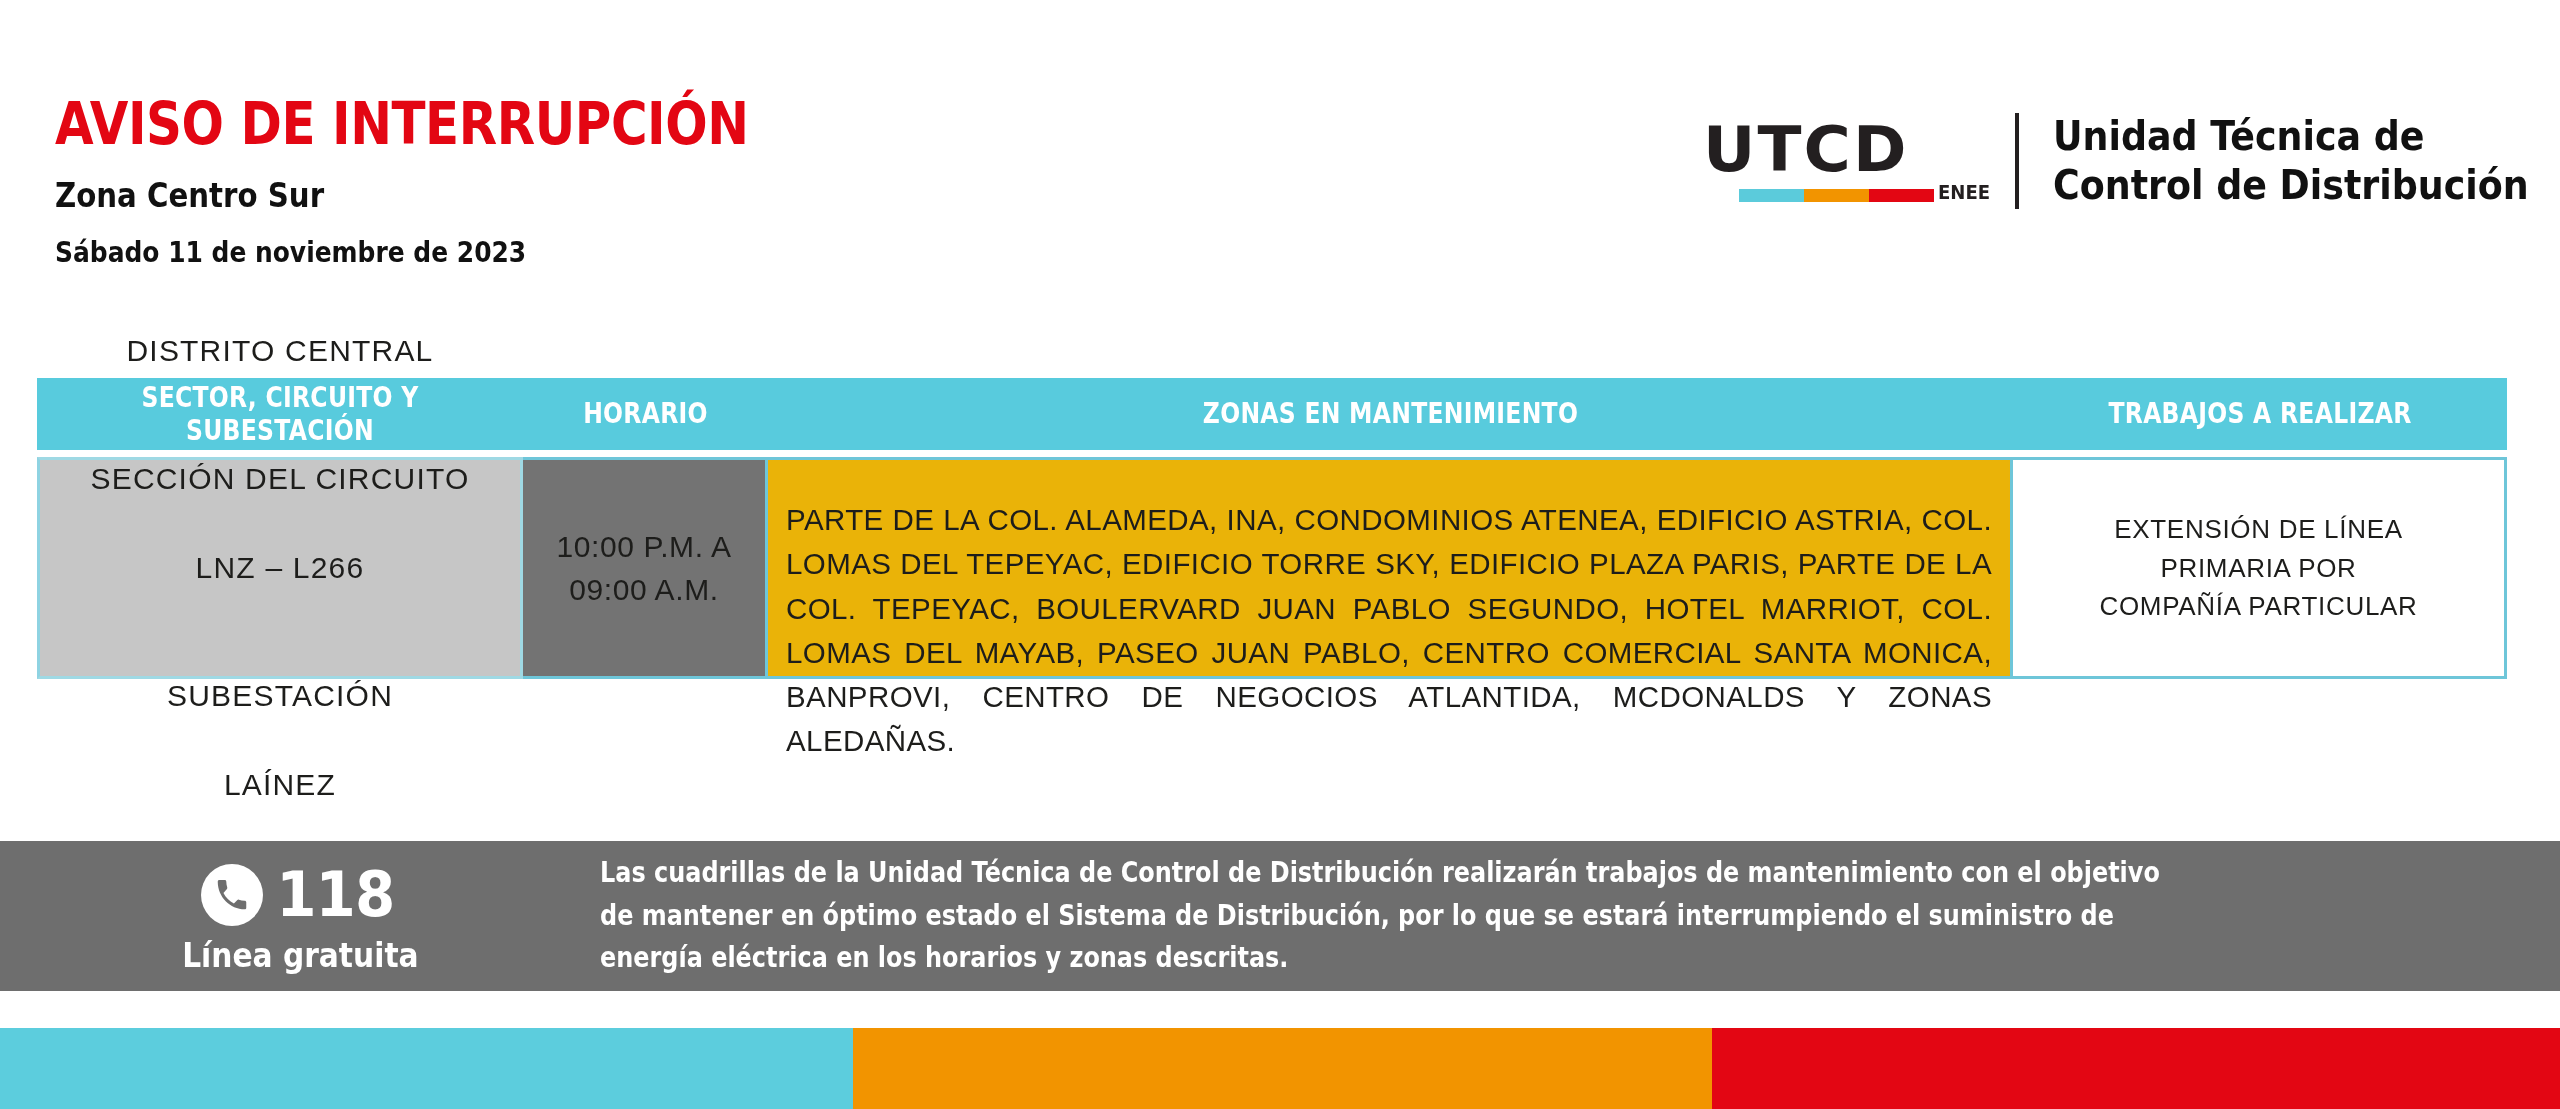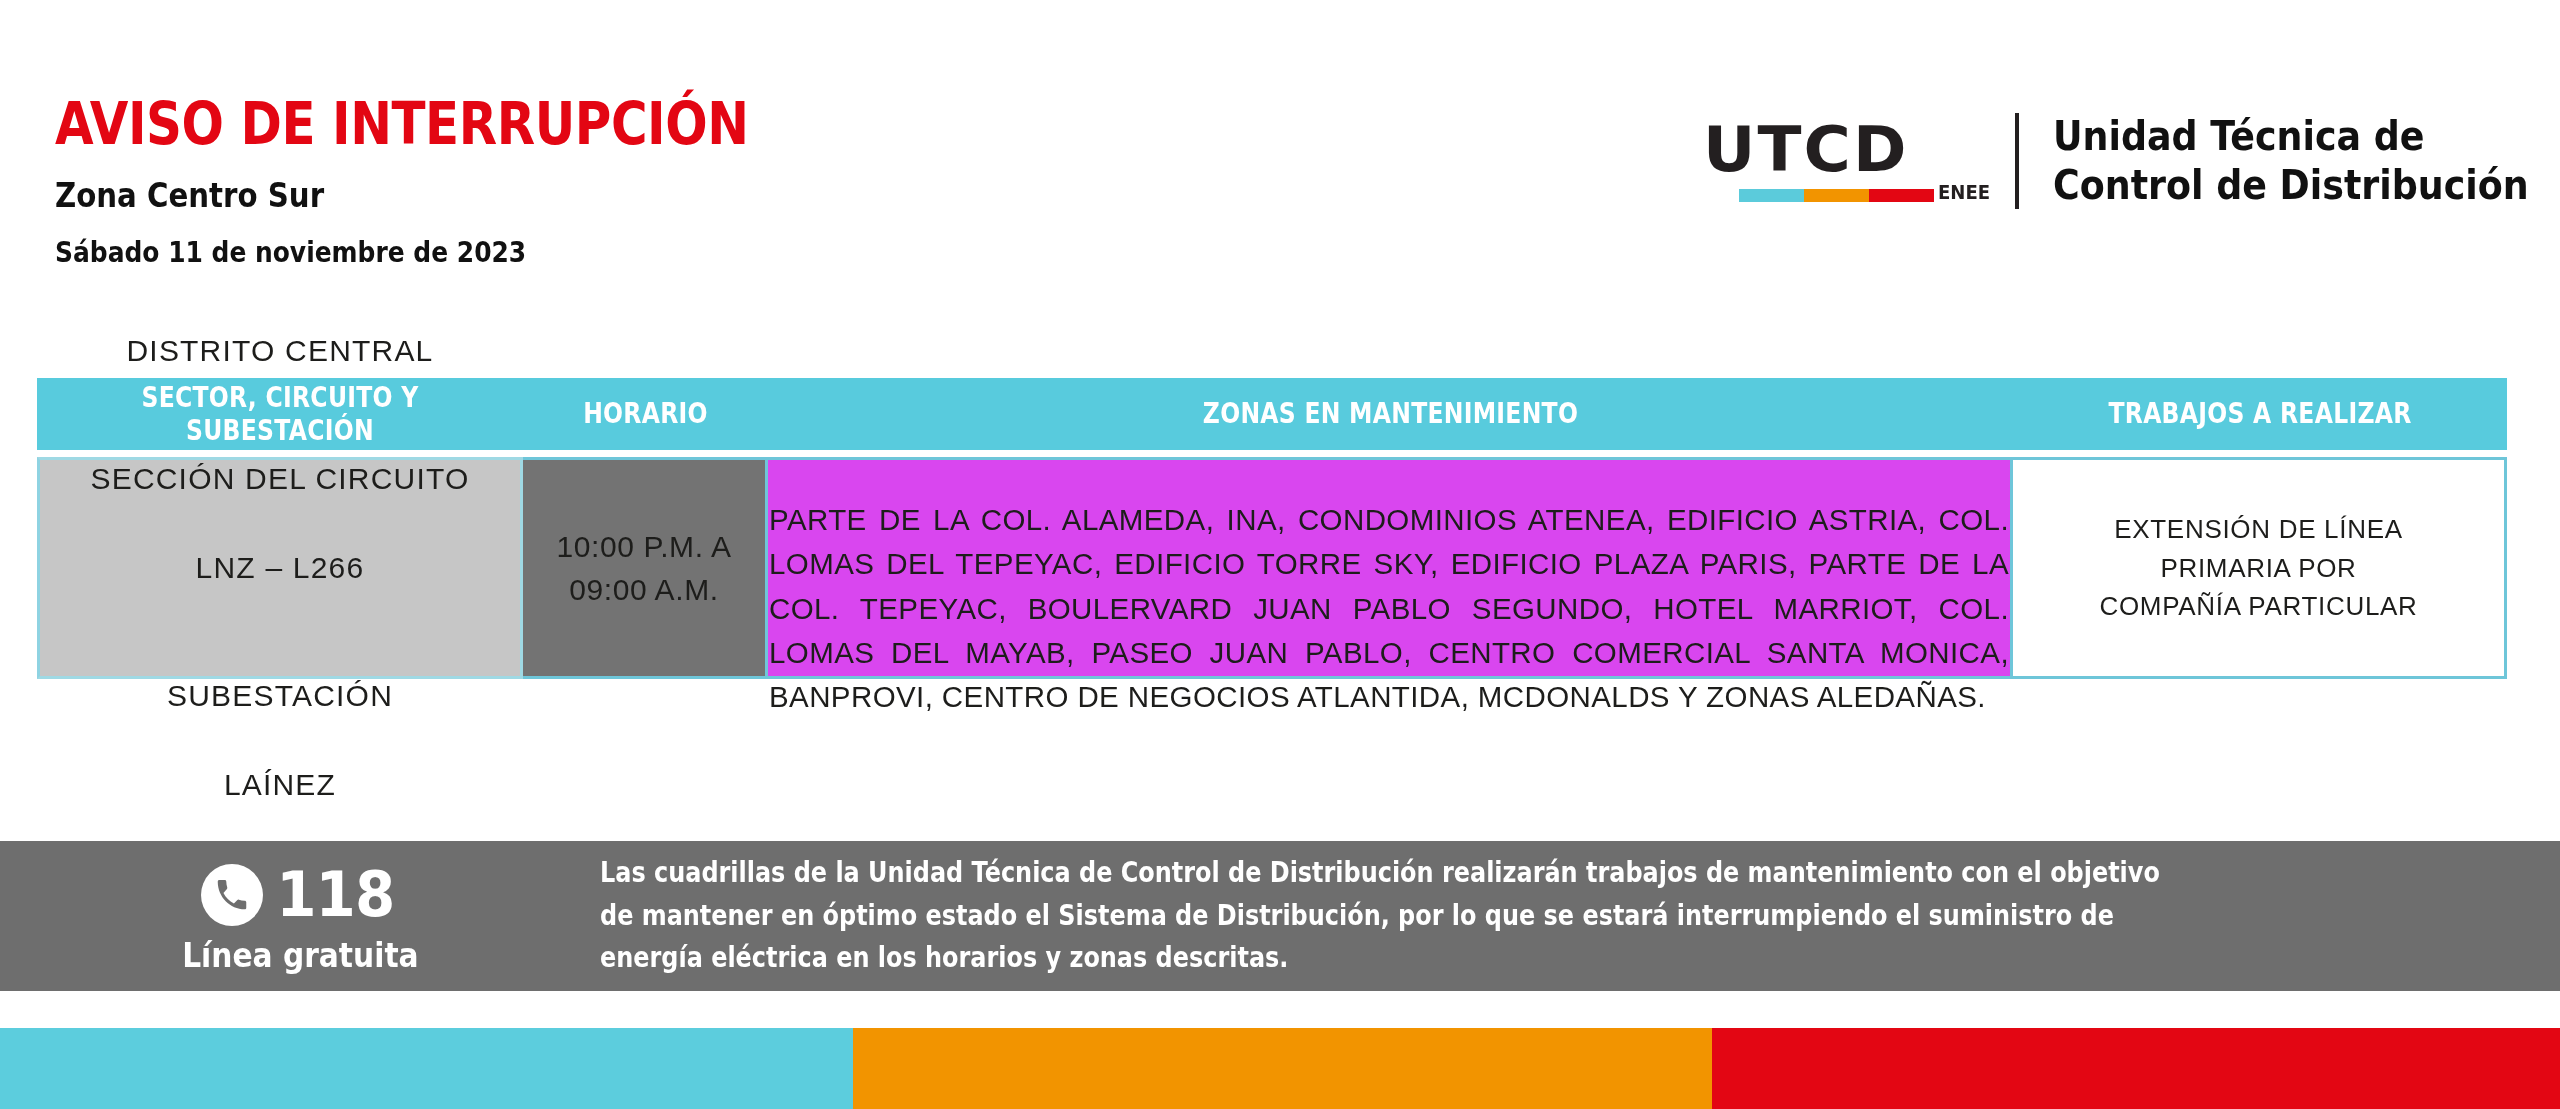--- a/index.html
+++ b/index.html
@@ -177,29 +177,29 @@
   #cell-horario {
     background: #737373;
     border: 3px solid #6ec6d9;
     border-left: none;
     font-size: 30px;
     line-height: 1.45;
     text-align: center;
     letter-spacing: 0.6px;
   }
   #cell-zonas {
-    background: #d946ef;
+    background: #eab308;
     border: 3px solid #6ec6d9;
     border-left: none;
     font-size: 29.5px;
     line-height: 1.5;
     text-align: justify;
     text-align-last: left;
     letter-spacing: 0.4px;
-    padding: 0 1px;
+    padding: 0 18px;
     display: block;
     padding-top: 38px;
   }
   #cell-trabajos {
     background: #ffffff;
     border: 3px solid #6ec6d9;
     border-left: none;
     font-size: 26px;
     line-height: 1.48;
     text-align: center;

